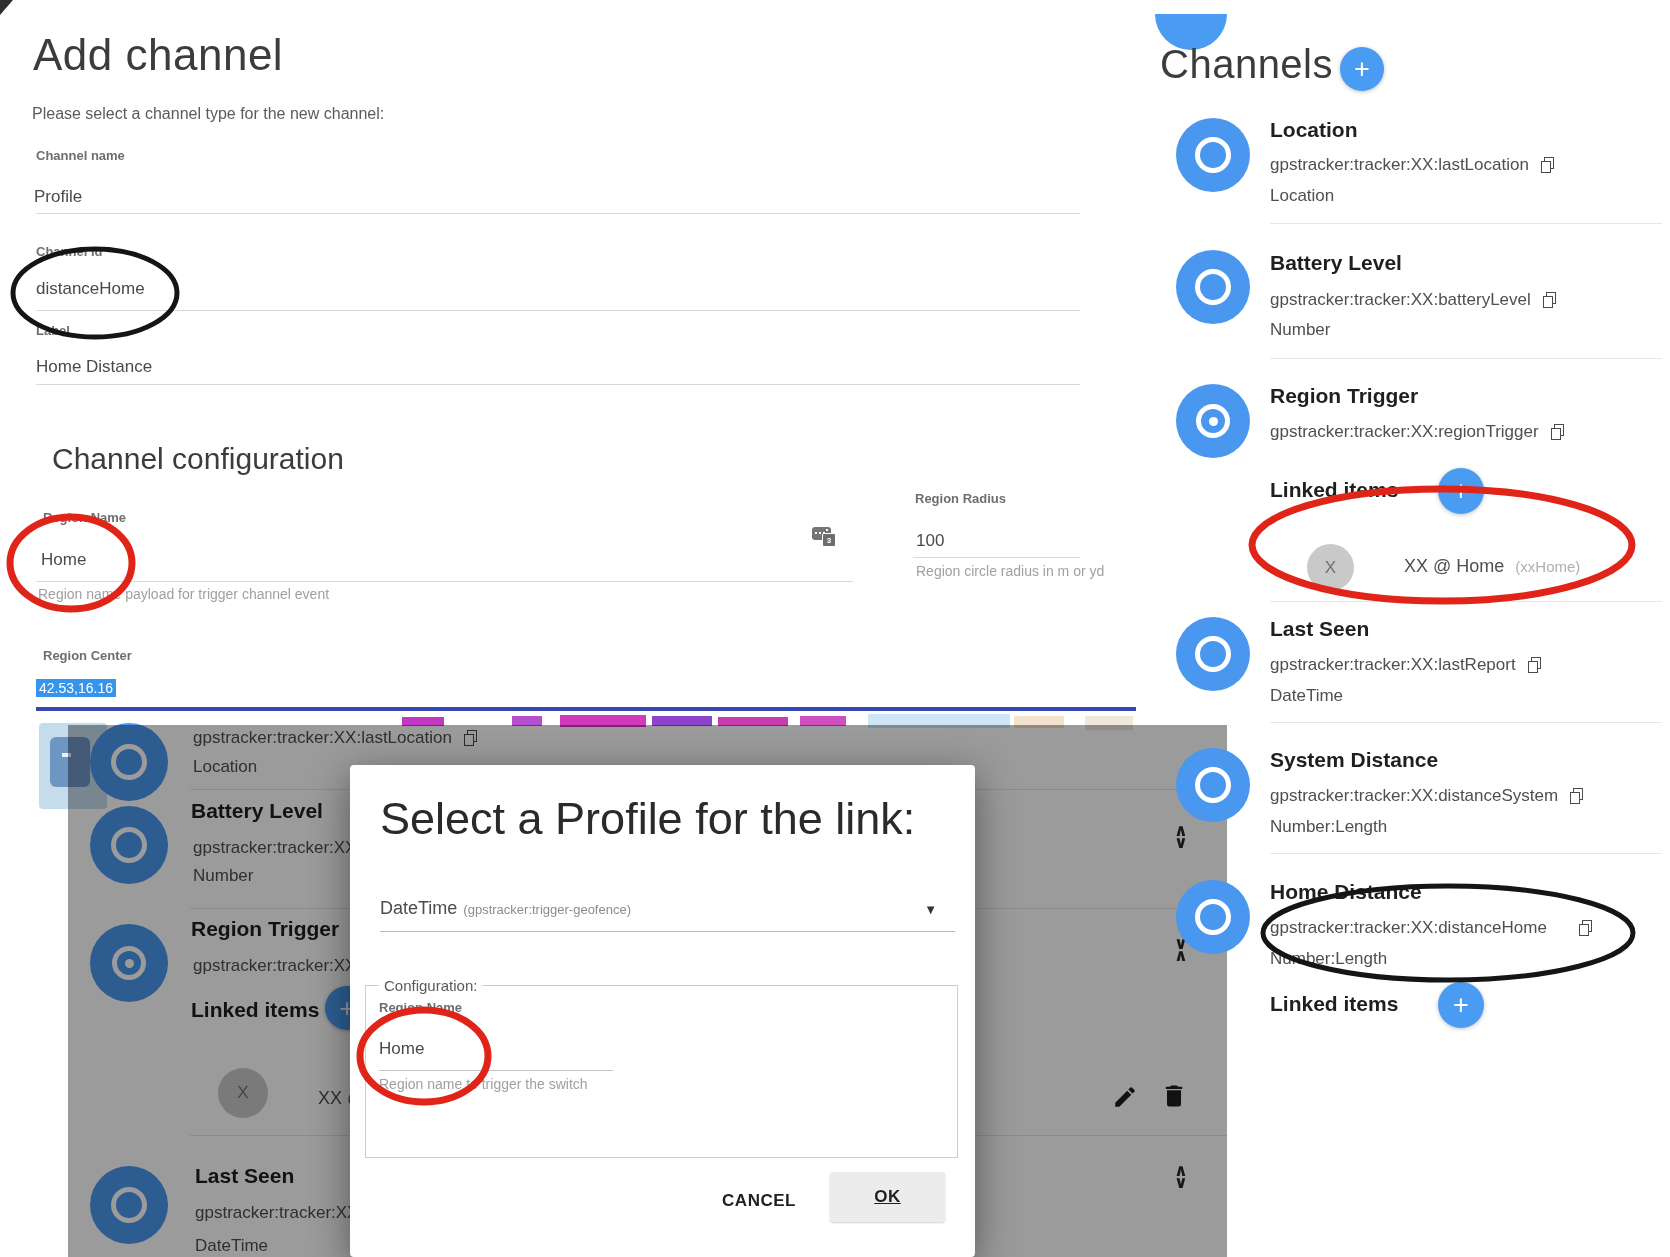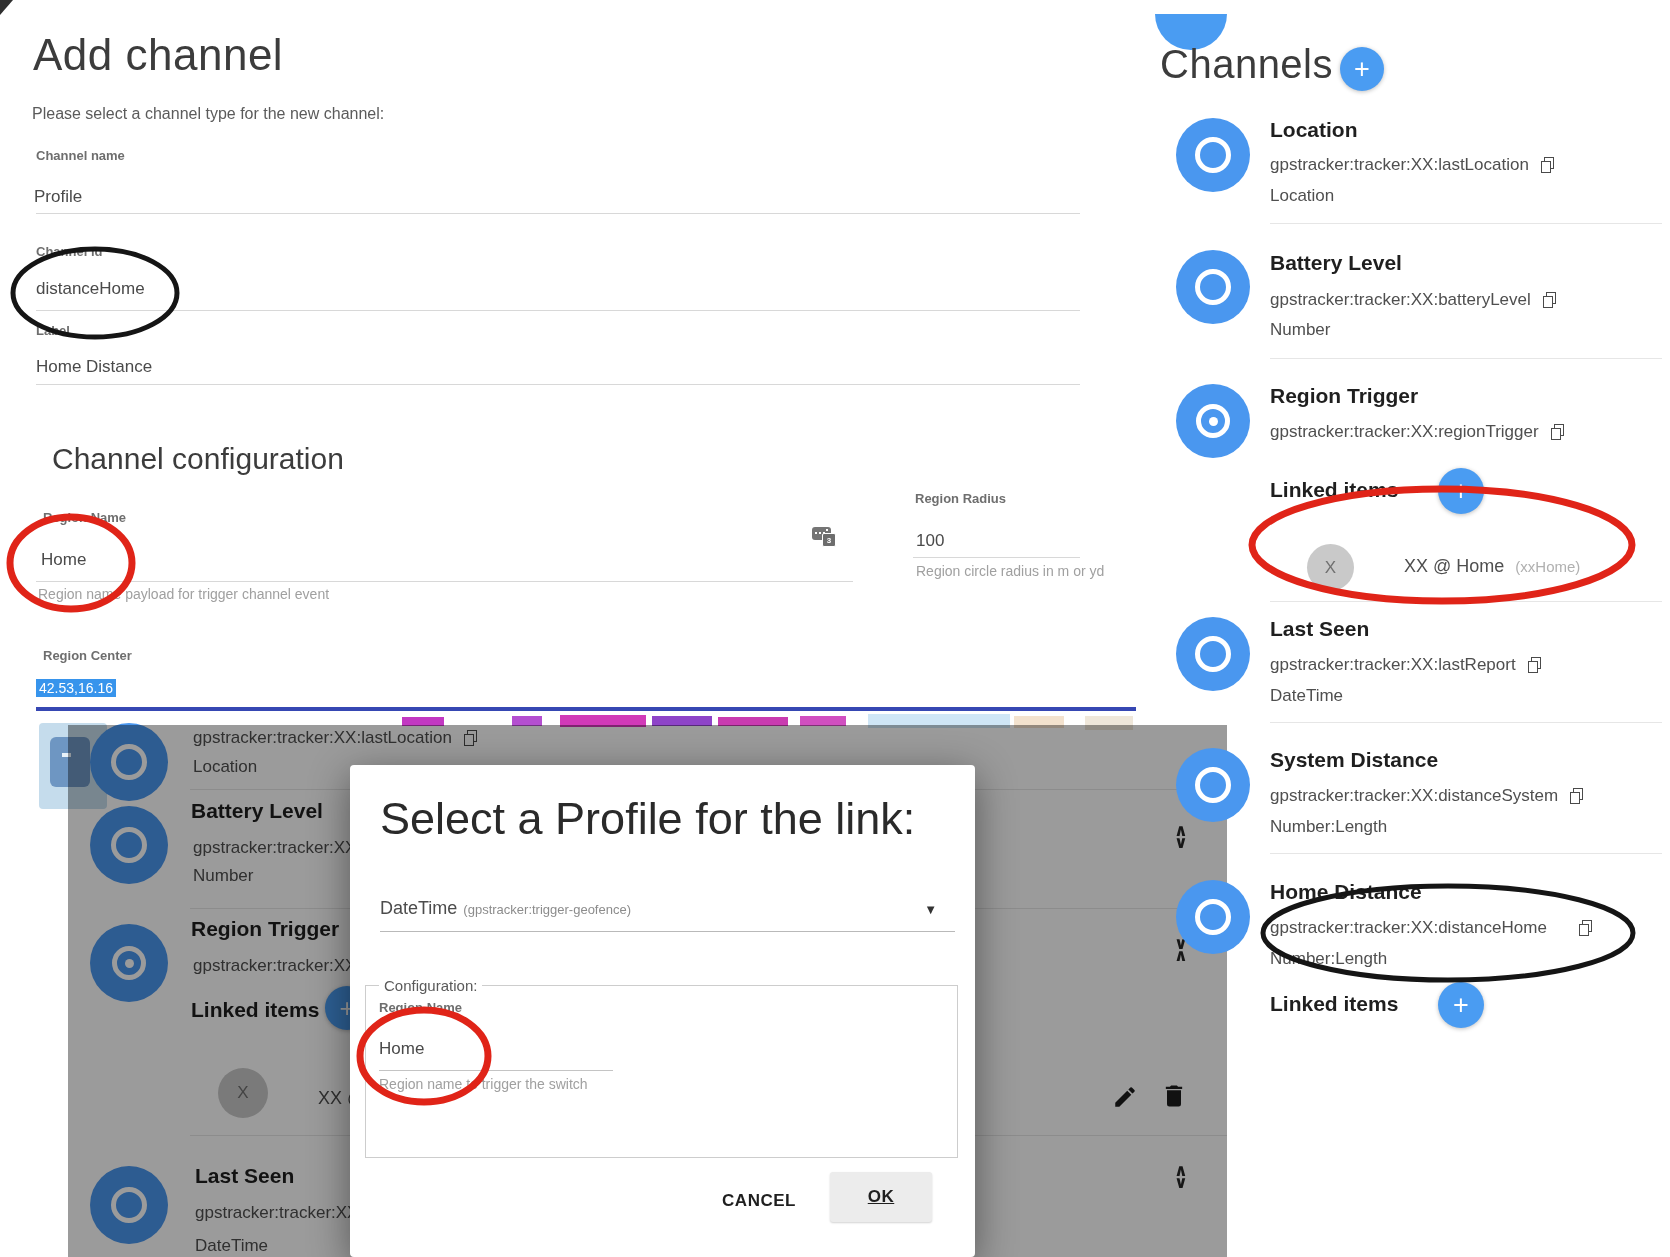--- a/index.html
+++ b/index.html
@@ -300,21 +300,21 @@
 
     <div class="fieldset">
       <span class="legend">Configuration:</span>
       <div class="abs flabel" style="left:13px;top:14px;">Region Name</div>
       <div class="abs fvalue" style="left:13px;top:53px;">Home</div>
       <div class="abs fline" style="left:13px;top:84px;width:234px;background:#c4c4c4;"></div>
       <div class="abs fhelp" style="left:13px;top:90px;">Region name to trigger the switch</div>
     </div>
 
     <div class="abs btn-flat" style="left:358px;top:418px;width:102px;height:36px;">CANCEL</div>
-    <div class="abs btn-raised" style="left:480px;top:407px;width:102px;height:50px;text-decoration:underline;">OK</div>
+    <div class="abs btn-raised" style="left:480px;top:407px;width:115px;height:50px;text-decoration:underline;">OK</div>
   </div>
 
   <svg class="anno">
     <ellipse cx="95" cy="293" rx="82" ry="44" fill="none" stroke="#151515" stroke-width="5"></ellipse>
     <ellipse cx="71" cy="563" rx="61" ry="46" fill="none" stroke="#e02418" stroke-width="7"></ellipse>
     <ellipse cx="424" cy="1056" rx="64" ry="46" fill="none" stroke="#e02418" stroke-width="7"></ellipse>
     <ellipse cx="1442" cy="545" rx="190" ry="56" fill="none" stroke="#e02418" stroke-width="7"></ellipse>
     <ellipse cx="1448" cy="933" rx="185" ry="47" fill="none" stroke="#151515" stroke-width="5"></ellipse>
   </svg>
 </div>

